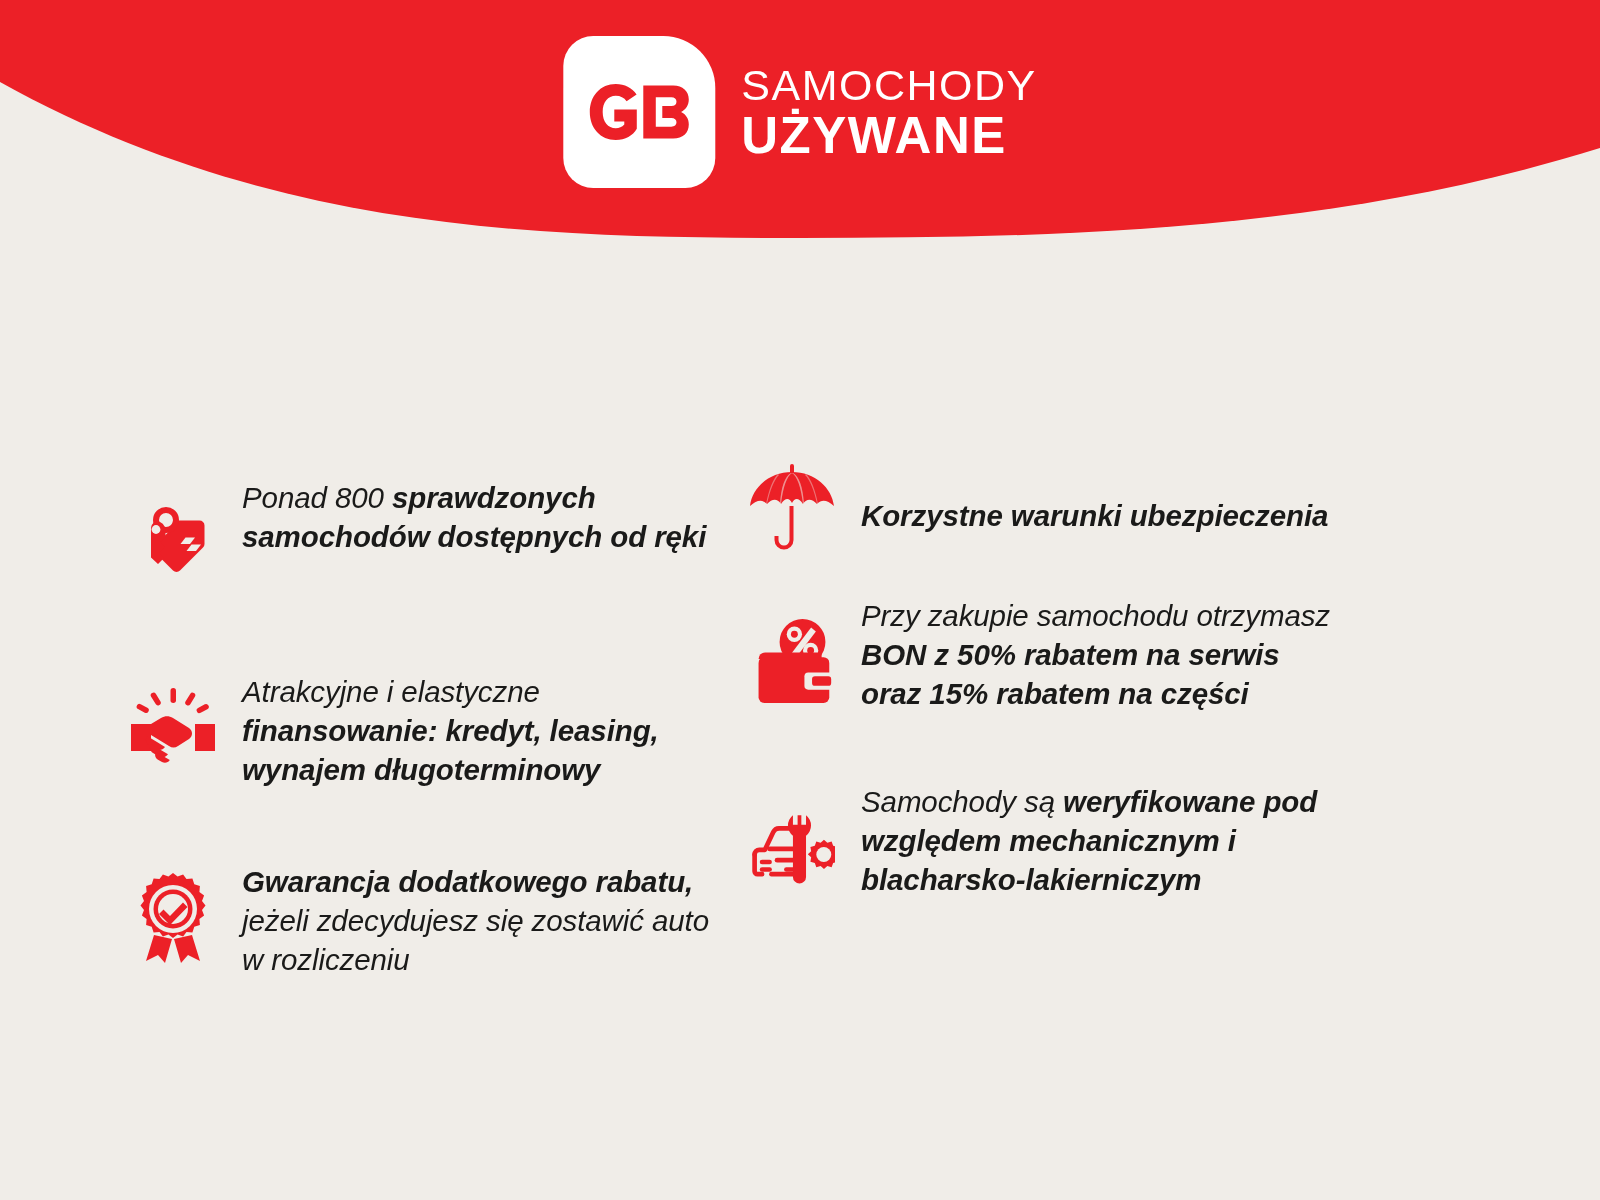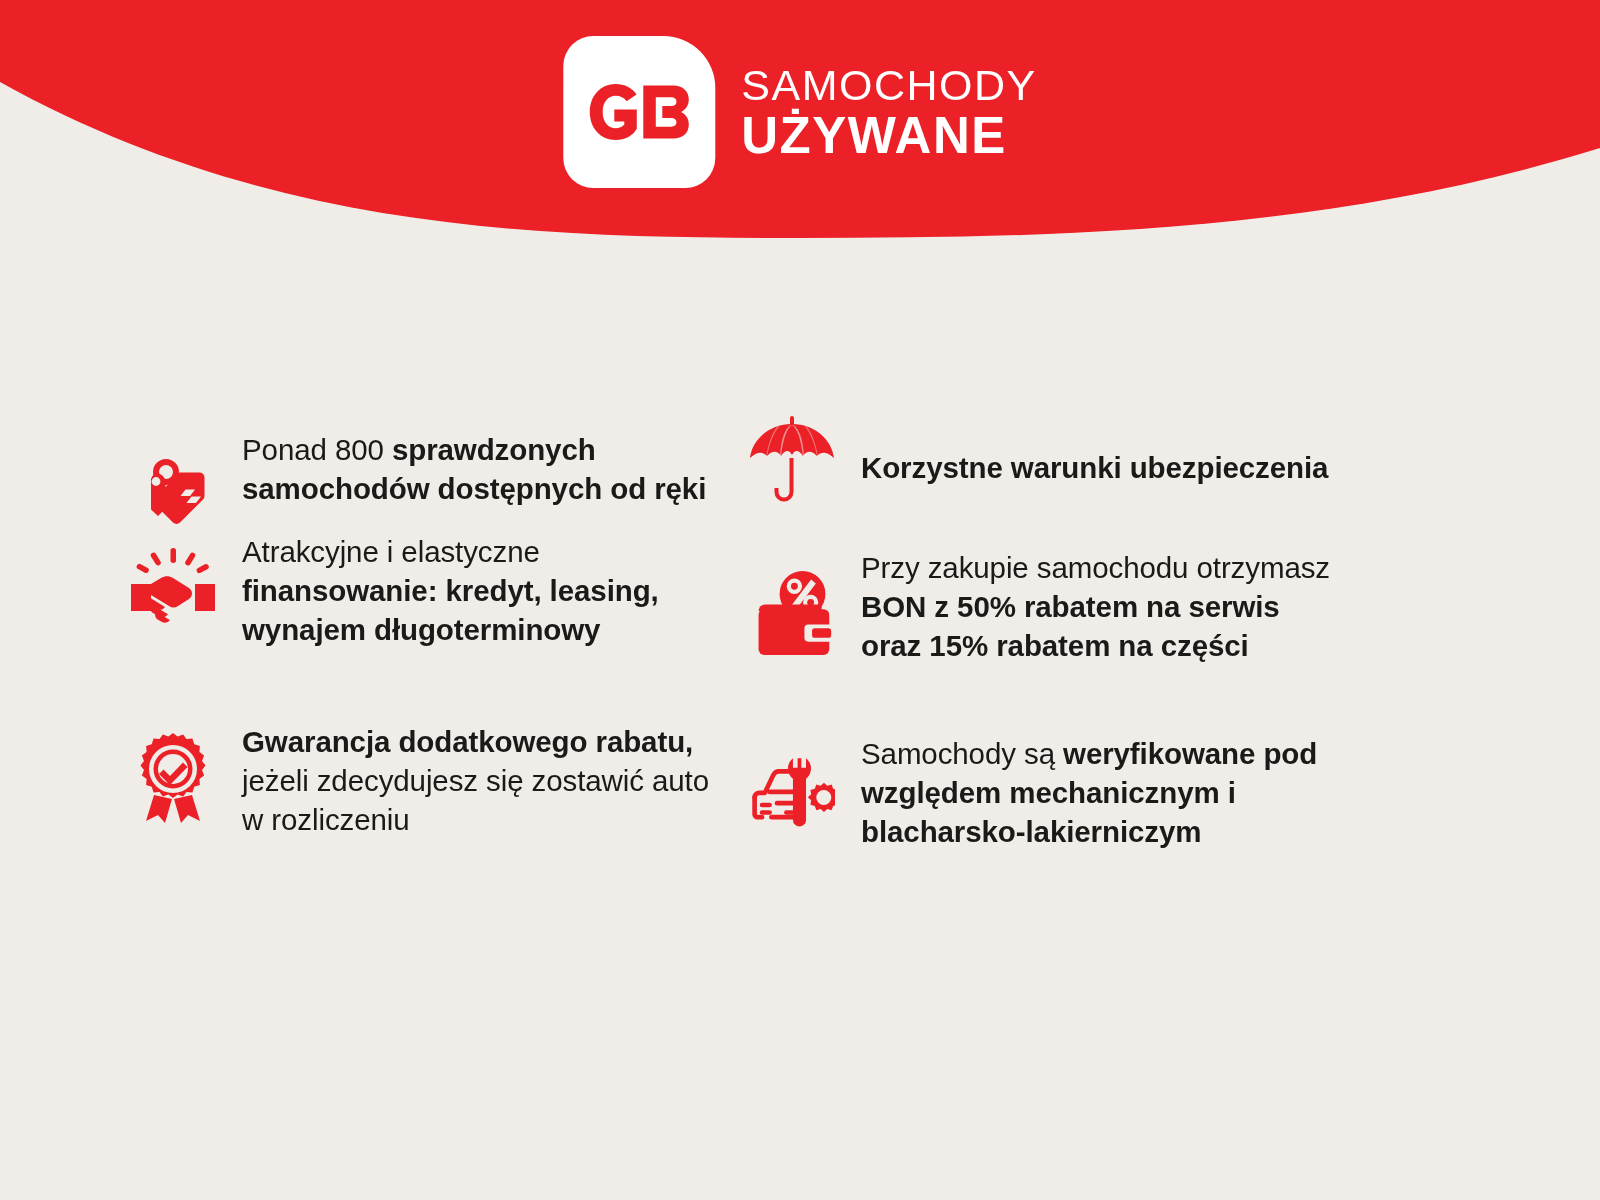--- a/index.html
+++ b/index.html
@@ -74,24 +74,25 @@
     font-size:51px;
     letter-spacing:1.5px;
     font-weight:700;
     line-height:1.12;
     white-space:nowrap;
   }
 
   
   .features {
     position:absolute;
-    top:406px;
+    top:454px;
     left:0;
     width:1348px;
     display:flex;
+    font-style:italic;
   }
   .col {
     width:720px;
     display:flex;
     flex-direction:column;
   }
   .col-left  { margin-left:130px; }
   .col-right { margin-left:20px; }
 
   .feature {
@@ -115,26 +116,26 @@
     color:#1A1A19;
     letter-spacing:-0.1px;
     padding-top:2px;
     max-width:600px;
   }
   .feature-text .b { font-weight:700; }
   .feature-text .r { font-weight:400; }
 
   
   .f-keys      { margin-top:22px; }
-  .f-finance   { }
+  .f-finance   { margin-top:92px; }
   .f-warranty  { margin-top:70px; }
 
   .f-insurance { margin-top:20px;text-align:center; }
   .f-voucher   { margin-top:40px; }
-  .f-verified  { margin-top:66px; }
+  .f-verified  { margin-top:66px;align-items:center; }
 
   .f-keys      .feature-icon { margin-top:16px; }
   .f-finance   .feature-icon { margin-top:14px; }
   .f-warranty  .feature-icon { margin-top:16px; }
   .f-insurance .feature-icon { margin-top:-6px; }
   .f-voucher   .feature-icon { margin-top:24px; }
   .f-verified  .feature-icon { margin-top:16px; }
 
   .f-insurance .feature-text { padding-top:22px; }
 </style>

